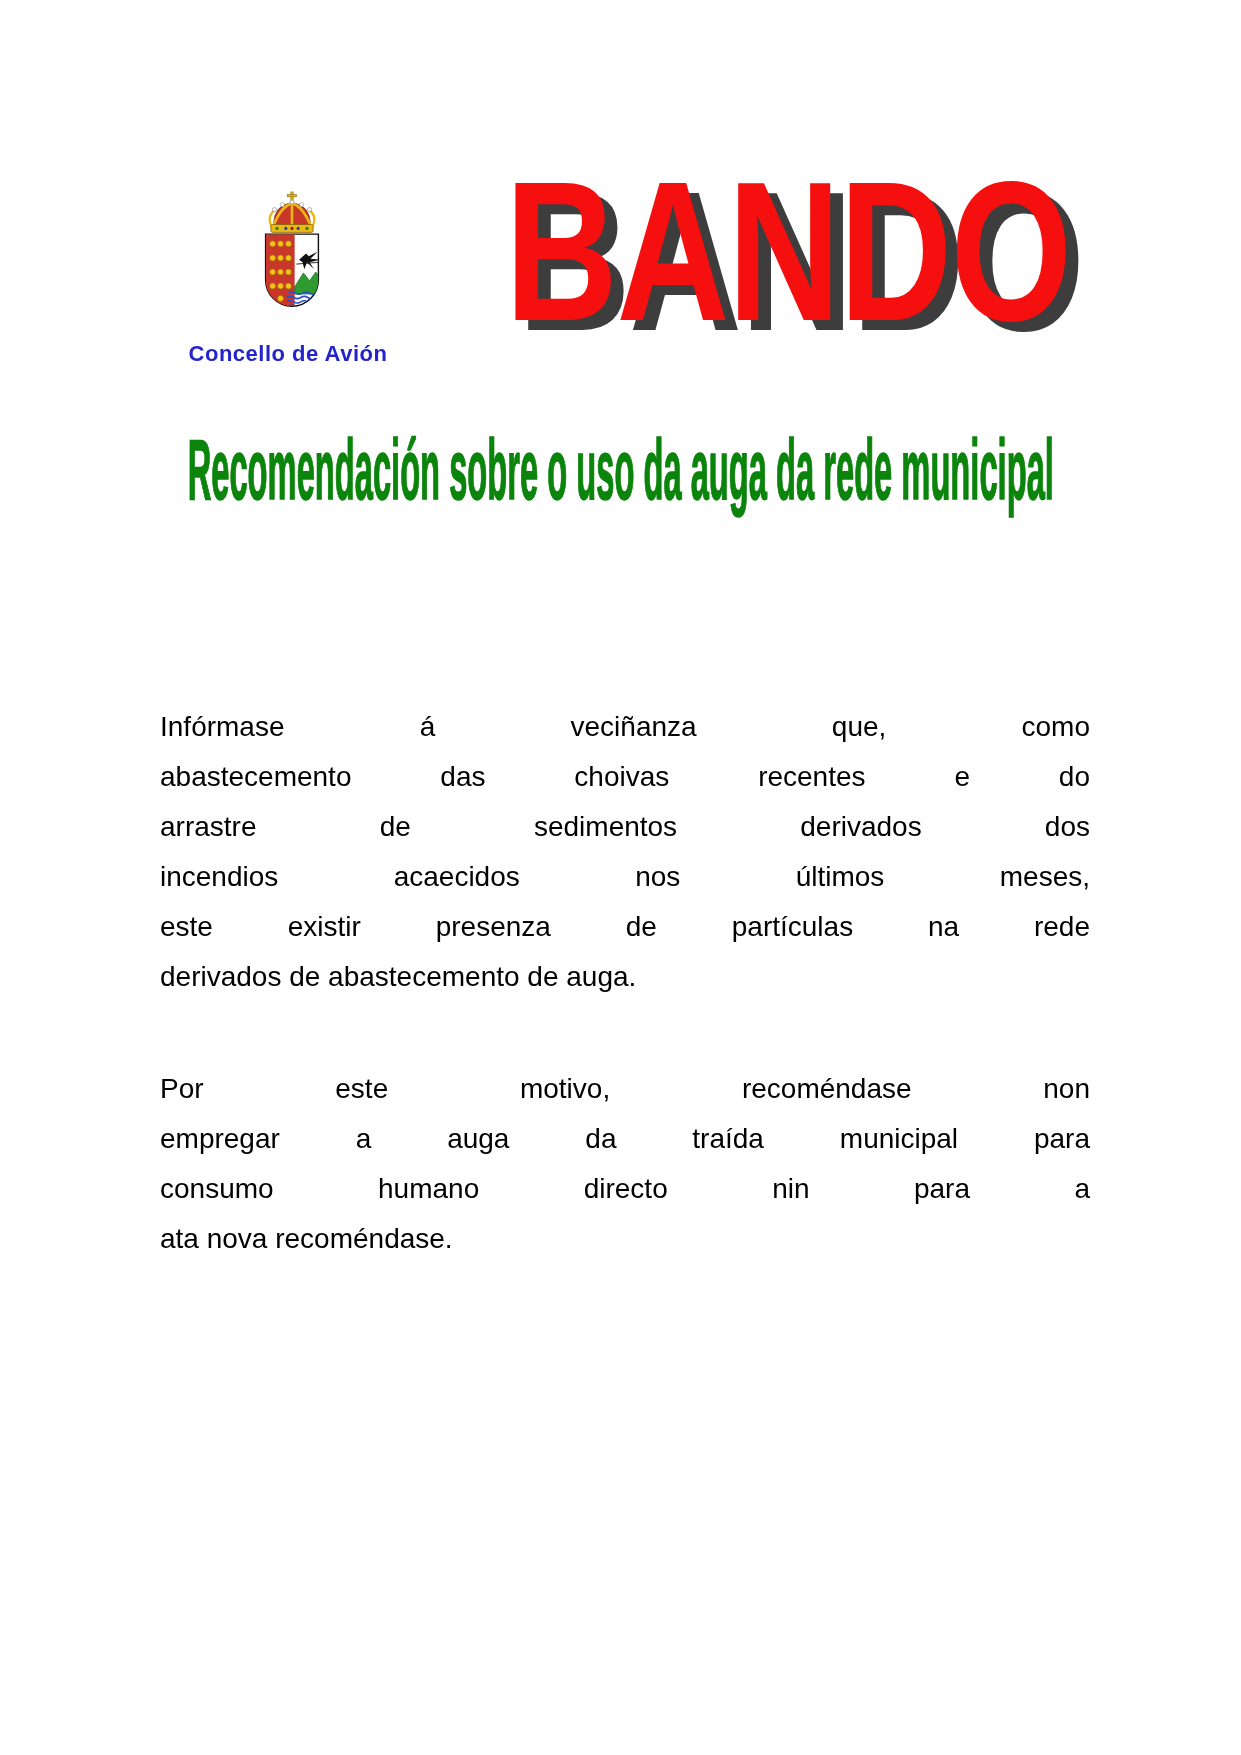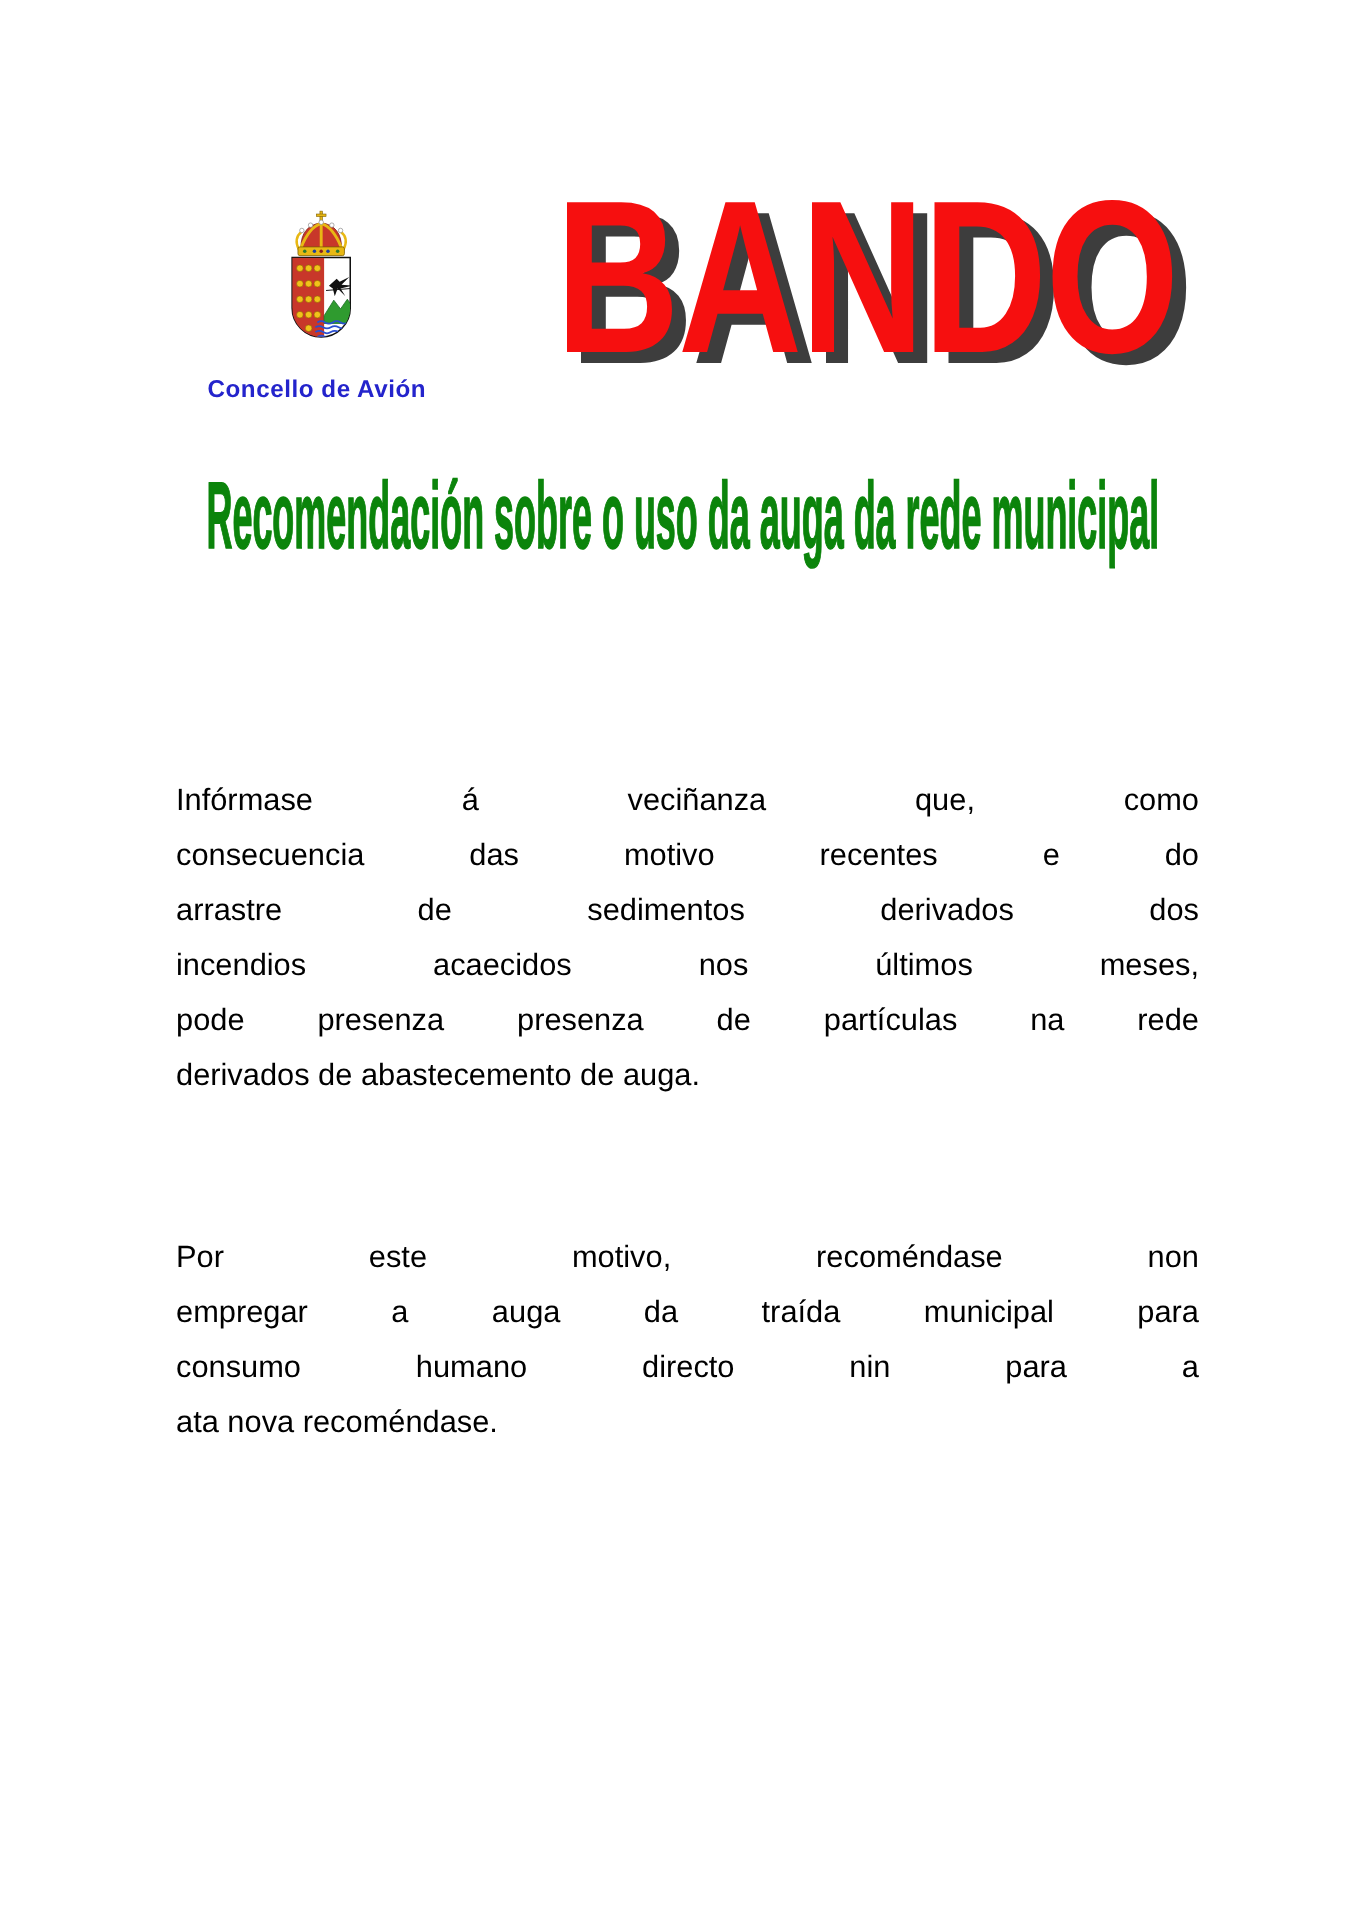--- a/index.html
+++ b/index.html
@@ -77,21 +77,21 @@
   
   .body-text {
     position: absolute;
     left: 160px;
     top: 702px;
     width: 930px;
     color: #000000;
     font-size: 28px;
   }
   .paragraph { margin: 0; }
-  .paragraph + .paragraph { margin-top: 116px; }
+  .paragraph + .paragraph { margin-top: 62px; }
   .line {
     height: 50px;
     line-height: 50px;
     text-align: justify;
     text-align-last: justify;
     white-space: nowrap;
   }
   .line.last {
     text-align-last: left;
   }
@@ -174,24 +174,24 @@
 
   <h1 class="bando-title">BANDO</h1>
 
   <div class="headline-wrap">
     <h2 class="headline">Recomendación sobre o uso da auga da rede municipal</h2>
   </div>
 
   <div class="body-text">
     <div class="paragraph">
       <div class="line">Infórmase á veciñanza que, como</div>
-      <div class="line">consecuencia das motivo recentes e do</div>
+      <div class="line">abastecemento das choivas recentes e do</div>
       <div class="line">arrastre de sedimentos derivados dos</div>
       <div class="line">incendios acaecidos nos últimos meses,</div>
-      <div class="line">pode presenza presenza de partículas na rede</div>
+      <div class="line">este existir presenza de partículas na rede</div>
       <div class="line last">derivados de abastecemento de auga.</div>
     </div>
     <div class="paragraph">
       <div class="line">Por este motivo, recoméndase non</div>
       <div class="line">empregar a auga da traída municipal para</div>
       <div class="line">consumo humano directo nin para a</div>
       <div class="line last">ata nova recoméndase.</div>
     </div>
   </div>
 

